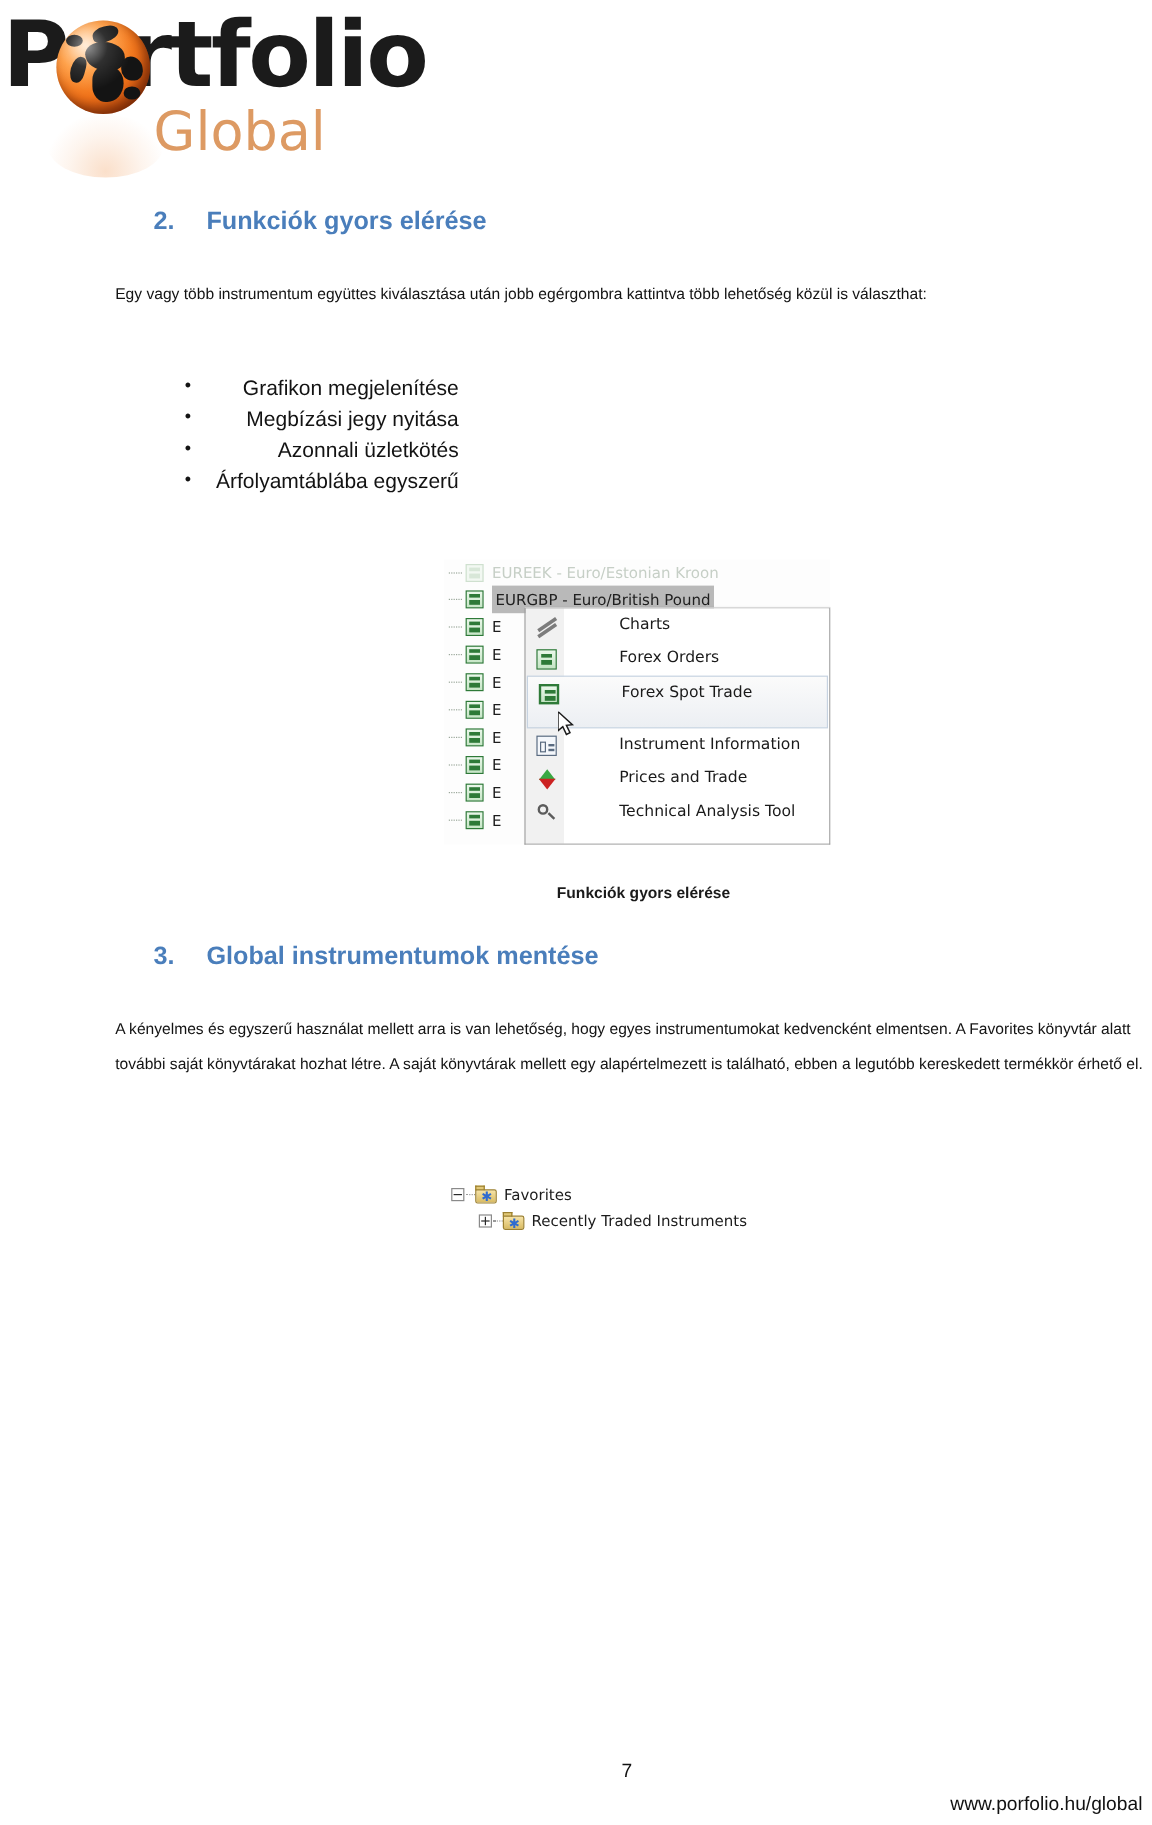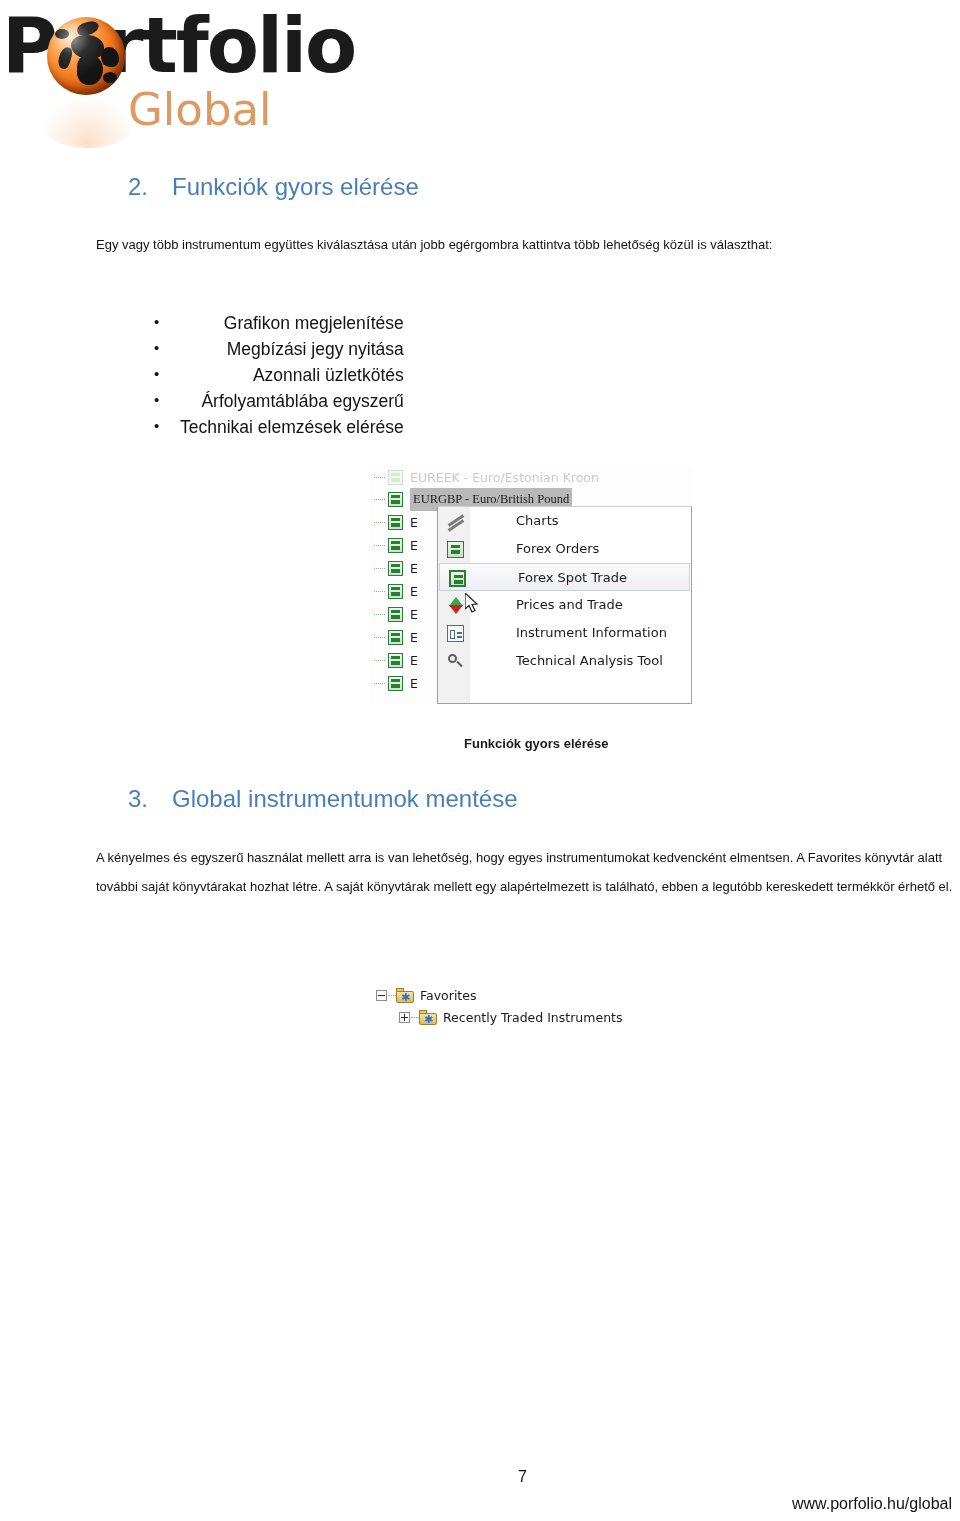--- a/index.html
+++ b/index.html
@@ -88,22 +88,22 @@
     letter-spacing: 0px;
     color: #dd9a63;
     line-height: 56px;
     white-space: nowrap;
   }
 
   
   .heading {
     position: absolute;
     color: #4a7ebb;
-    font-size: 24px;
-    font-weight: normal;
+    font-size: 21px;
+    font-weight: bold;
     white-space: nowrap;
   }
   .heading .num {
     display: inline-block;
     width: 44px;
   }
   .para {
     position: absolute;
     font-size: 13px;
     line-height: 29px;
@@ -232,21 +232,21 @@
     line-height: 28px;
     font-size: 13px;
     color: #1a1a1a;
     white-space: nowrap;
   }
   .ctx-item.hover {
     background: linear-gradient(#fbfbfb, #eceff3);
     border: 1px solid #c6d2e0;
     box-sizing: border-box;
     margin: 0 1px;
-    height: 28px;
+    height: 44px;
   }
   .ctx-ico {
     position: absolute;
     left: 9px;
     top: 6px;
     width: 17px;
     height: 17px;
   }
   .ctx-text {
     position: absolute;
@@ -473,33 +473,32 @@
   <span class="num">2.</span><span>Funkciók gyors elérése</span>
 </div>
 
 <div class="para" style="left:96px; top:230px; width:846px;">Egy vagy több instrumentum együttes kiválasztása után jobb egérgombra kattintva több lehetőség közül is választhat:</div>
 
 <ul class="bullets" style="left:138px; top:310px;text-align:right;">
   <li>Grafikon megjelenítése</li>
   <li>Megbízási jegy nyitása</li>
   <li>Azonnali üzletkötés</li>
   <li>Árfolyamtáblába egyszerű</li>
-  <li>Technikai elemzések elérése</li>
 </ul>
 
 <div class="shot-menu">
   <div class="tree-pane">
 
     <div class="tree-row faded" style="top:0px;">
       <span class="tree-dash"></span>
       <span class="ico-fx faded"></span>
       <span class="tree-label">EUREEK - Euro/Estonian Kroon</span>
     </div>
 
-    <div class="tree-row selected" style="top:22px;font-family:Liberation Serif, serif;">
+    <div class="tree-row selected" style="top:22px;">
       <span class="tree-dash"></span>
       <span class="ico-fx"></span>
       <span class="tree-label">EURGBP - Euro/British Pound</span>
     </div>
 
     <div class="tree-row" style="top:45px;">
       <span class="tree-dash"></span>
       <span class="ico-fx"></span>
       <span class="tree-label">E</span>
     </div>
@@ -547,26 +546,26 @@
     </div>
     <div class="ctx-item">
       <span class="ctx-ico ic-fxg"></span>
       <span class="ctx-text">Forex Orders</span>
     </div>
     <div class="ctx-item hover">
       <span class="ctx-ico ic-fxg bold"></span>
       <span class="ctx-text">Forex Spot Trade</span>
     </div>
     <div class="ctx-item">
+      <span class="ctx-ico ic-info"></span>
+      <span class="ctx-text">Instrument Information</span>
+    </div>
+    <div class="ctx-item">
       <span class="ctx-ico ic-trade"></span>
       <span class="ctx-text">Prices and Trade</span>
-    </div>
-    <div class="ctx-item">
-      <span class="ctx-ico ic-info"></span>
-      <span class="ctx-text">Instrument Information</span>
     </div>
     <div class="ctx-item">
       <span class="ctx-ico ic-search"></span>
       <span class="ctx-text">Technical Analysis Tool</span>
     </div>
   </div>
 
   <svg class="cursor-arrow" viewBox="0 0 16 22">
     <polygon points="0,0 0,16 4,12.5 7,19 10,17.5 7,11.5 12,11" fill="#ffffff" stroke="#1a1a1a" stroke-width="1.2"></polygon>
   </svg>

